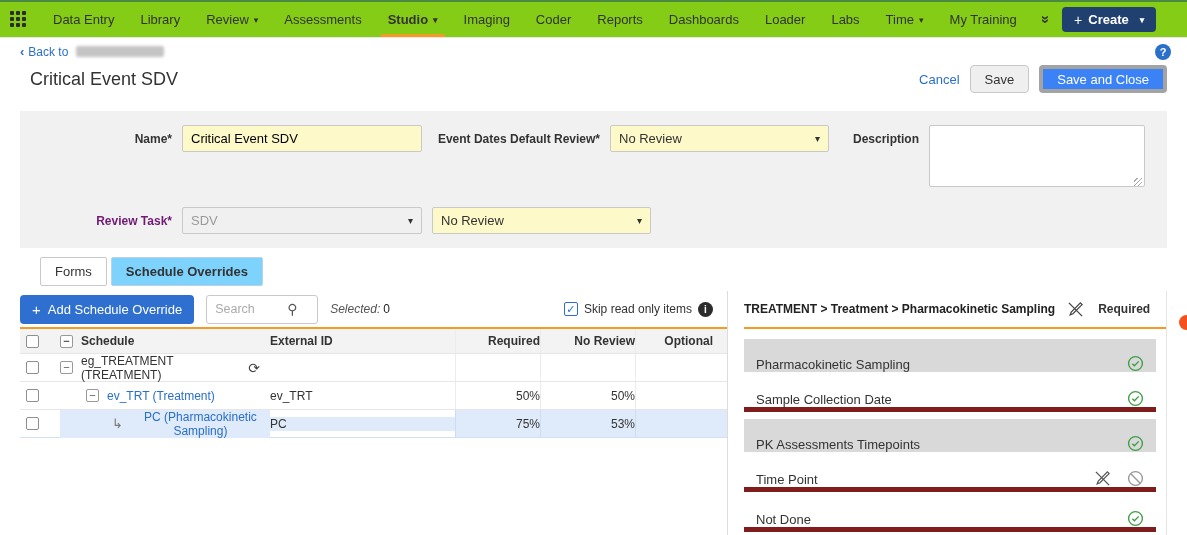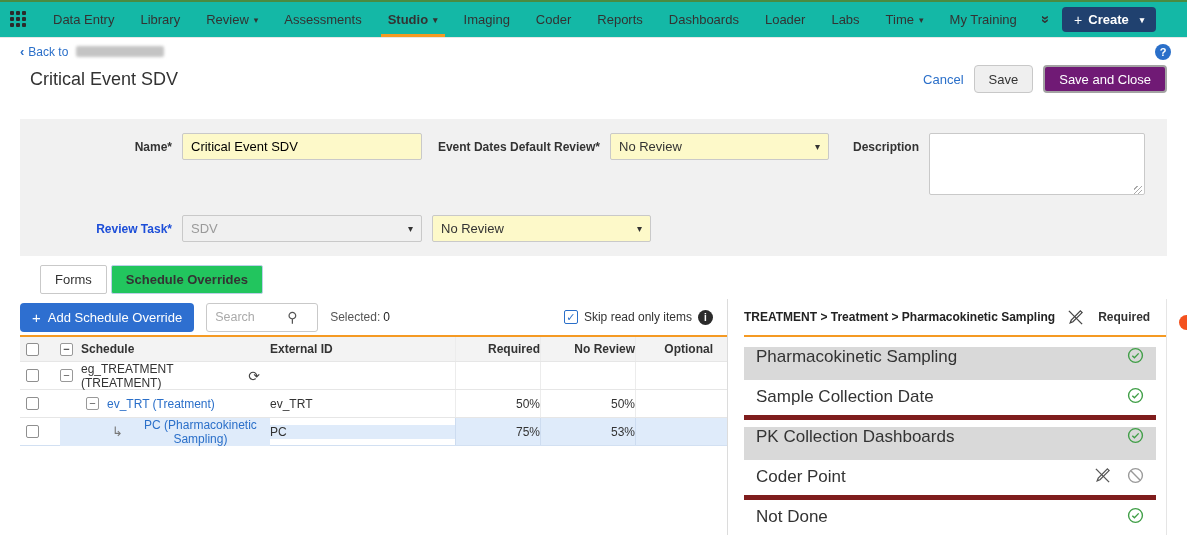--- a/index.html
+++ b/index.html
@@ -4,21 +4,21 @@
 <style>
   * { margin:0; padding:0; box-sizing:border-box; }
   html,body { width:1187px; height:535px; overflow:hidden; background:#fff;
               font-family:"Liberation Sans", sans-serif; color:#333; position:relative; }
 
   
   .env-strip { height:2px; background:#4a8b41; }
 
   
   .topnav { height:36px; display:flex; align-items:stretch; padding:0 34px 0 8px;
-            border-bottom:1px solid #e7e7e7; background:#14b8a6; }
+            border-bottom:1px solid #e7e7e7; background:#84cc16; }
   .grid-icon { width:18px; height:18px; display:grid; grid-template-columns:repeat(3,4px);
                grid-template-rows:repeat(3,4px); gap:2px; align-self:center; margin:0 14px 0 2px; cursor:pointer; }
   .grid-icon span { background:#2b2b2b; border-radius:1px; }
   .nav-item { display:flex; align-items:center; padding:0 13px; font-size:13px; color:#333;
               cursor:pointer; white-space:nowrap; position:relative; }
   .nav-item.active { font-weight:bold; }
   .nav-item.active::after { content:""; position:absolute; left:6px; right:6px; bottom:0;
                             height:3px; background:#f59a23; }
   .caret { font-size:9px; margin-left:5px; color:#333; }
   .dbl-chevron { display:flex; align-items:center; padding:0 12px; cursor:pointer; }
@@ -38,28 +38,28 @@
   .help-icon { position:absolute; right:16px; top:6px; width:16px; height:16px; border-radius:50%;
                background:#2a6fc9; color:#fff; font-size:11px; font-weight:bold; display:flex;
                align-items:center; justify-content:center; cursor:pointer; }
   .title-row { display:flex; align-items:center; margin-top:6px; padding-left:10px; }
   .page-title { font-size:18px; color:#333; }
   .title-actions { margin-left:auto; display:flex; align-items:center; gap:10px; }
   .link-btn { color:#2a6fc9; font-size:13px; background:none; border:none; cursor:pointer; }
   .btn { font-size:13px; border-radius:4px; height:28px; padding:0 14px; cursor:pointer;
          font-family:"Liberation Sans", sans-serif; }
   .btn-gray { background:#efefef; border:1px solid #c8c8c8; color:#333; }
-  .btn-blue { background:#701a75; border:2px solid #a3a3a3; color:#fff; }
-
-  
-  .form-panel { margin:18px 20px 0 20px; background:#f1f1f1; padding:14px 10px; }
+  .btn-blue { background:#3b82f6; border:4px solid #a3a3a3; color:#fff; }
+
+  
+  .form-panel { margin:10px 20px 0 20px; background:#f1f1f1; padding:14px 10px; }
   .form-row { display:flex; align-items:flex-start; margin-bottom:16px; }
   .form-row:last-child { margin-bottom:0; }
   .f-label { font-size:12px; font-weight:bold; text-align:right; padding-top:7px; }
-  .f-label.disabled { color:#1d4ed8; }
+  .f-label.disabled { color:#701a75; }
   .lbl-1 { width:142px; }
   .lbl-2 { width:178px; }
   .lbl-3 { width:90px; }
   .ctrl { margin-left:10px; }
   .text-input { width:240px; height:27px; border:1px solid #c9c9c9; border-radius:2px;
                 padding:0 8px; font-size:13px; font-family:"Liberation Sans", sans-serif; }
   .yellow { background:#fdf9c9; }
   .select { width:219px; height:27px; border:1px solid #c9c9c9; border-radius:2px; padding:0 8px;
             font-size:13px; display:flex; align-items:center; justify-content:space-between; cursor:pointer; }
   .select.disabled { background:#f0f0f0; color:#9a9a9a; cursor:default; }
@@ -67,40 +67,40 @@
   .textarea-wrap { position:relative; }
   .textarea { width:216px; height:62px; border:1px solid #c9c9c9; border-radius:2px; background:#fff;
               font-size:13px; padding:5px 8px; resize:none; font-family:"Liberation Sans", sans-serif; }
   .resize-grip { position:absolute; right:3px; bottom:5px; width:8px; height:8px; pointer-events:none;
     background:repeating-linear-gradient(135deg, transparent 0 2px, #aaa 2px 3px); }
 
   
   .tabs { display:flex; margin:9px 0 0 40px; gap:4px; }
   .tab { border:1px solid #c9c9c9; background:#fff; font-size:13px; padding:6px 14px;
          border-radius:2px; cursor:pointer; }
-  .tab.active { background:#22c55e; border-color:#bcd0e8; font-weight:bold; }
+  .tab.active { background:#7dd3fc; border-color:#bcd0e8; font-weight:bold; }
 
   
   .main { display:flex; align-items:stretch; height:298px; margin-top:5px; }
   .left-panel { width:728px; border-right:1px solid #dcdcdc; padding-left:20px; }
   .right-panel { flex:1; margin-right:20px; border-right:1px solid #e5e5e5; padding-left:16px; }
 
   
   .lp-toolbar { height:38px; display:flex; align-items:center; gap:12px; border-bottom:2px solid #f59a23; }
   .add-btn { background:#2e6fd0; color:#fff; border:none; border-radius:4px; height:29px;
              padding:0 12px; font-size:13px; cursor:pointer; display:flex; align-items:center; gap:7px; }
   .add-btn .plus { font-size:15px; font-weight:normal; }
   .search-box { display:flex; align-items:center; border:1px solid #c9c9c9; border-radius:3px;
                 height:29px; width:112px; background:#fff; }
   .search-box input { border:none; outline:none; width:78px; padding:0 0 0 8px; font-size:12.5px;
                       font-family:"Liberation Sans", sans-serif; color:#333; }
   .search-box input::placeholder { color:#aaa; }
   .mag-icon { font-size:14px; color:#555; margin-left:2px; cursor:pointer; }
   .selected-info { font-size:12px; color:#555; }
-  .selected-info .slabel { }
+  .selected-info .slabel { font-style:italic; }
   .selected-info .scount { color:#222; margin-left:3px; }
   .skip-wrap { margin-left:auto; display:flex; align-items:center; gap:6px; padding-right:14px; }
   .cb { width:14px; height:14px; border:1px solid #2a6fc9; border-radius:2px; background:#fff;
         display:flex; align-items:center; justify-content:center; font-size:11px; color:#2a6fc9; cursor:pointer; }
   .cb-plain { width:13px; height:13px; border:1px solid #8f8f8f; border-radius:2px; background:#fff; cursor:pointer; }
   .skip-label { font-size:12px; color:#333; }
   .info-icon { width:15px; height:15px; border-radius:50%; background:#2b2b2b; color:#fff; font-size:10px;
                font-weight:bold; display:flex; align-items:center; justify-content:center; cursor:pointer; }
 
   
@@ -122,21 +122,21 @@
   .row-selected .col-schedule, .row-selected .col-ext, .row-selected .col-req,
   .row-selected .col-norev, .row-selected .col-opt { background:#dfebfa; }
   .row-selected { border-bottom:1px solid #d2e0f2; }
   .row-selected .col-req, .row-selected .col-norev, .row-selected .col-opt { border-left-color:#cddcf0; }
 
   
   .rp-header { height:38px; display:flex; align-items:center; border-bottom:2px solid #f59a23; gap:12px; padding-right:8px; }
   .rp-title { font-size:12px; font-weight:bold; color:#222; white-space:nowrap; }
   .required-label { font-size:12px; font-weight:bold; margin-left:2px; }
   .detail-list { padding-top:10px; padding-right:10px; }
-  .detail-row { height:33px; display:flex; align-items:flex-start; padding:0 12px; margin-bottom:7px; font-size:17px; }
+  .detail-row { height:33px; display:flex; align-items:flex-end; padding:0 12px; margin-bottom:7px; font-size:13px; }
   .detail-row.section { background:#d9d9d9; }
   .detail-row.field { border-bottom:5px solid #7f1d1d; }
   .detail-icons { margin-left:auto; display:flex; align-items:center; gap:16px; }
   .icon-16 { width:17px; height:17px; display:block; cursor:pointer; }
 
   .edge-dot { position:absolute; right:-7px; top:315px; width:15px; height:15px; border-radius:50%;
               background:#f4511e; }
 </style>
 </head>
 <body>
@@ -361,30 +361,30 @@
       <div class="detail-row field">
         <span>Sample Collection Date</span>
         <span class="detail-icons">
           <svg class="icon-16" viewBox="0 0 16 16">
             <circle cx="8" cy="8" r="6.5" fill="none" stroke="#3f9e46" stroke-width="1.3"></circle>
             <path d="M5 8.2l2 2 4-4.2" fill="none" stroke="#3f9e46" stroke-width="1.3"></path>
           </svg>
         </span>
       </div>
       <div class="detail-row section">
-        <span>PK Collection Dashboards</span>
+        <span>PK Assessments Timepoints</span>
         <span class="detail-icons">
           <svg class="icon-16" viewBox="0 0 16 16">
             <circle cx="8" cy="8" r="6.5" fill="none" stroke="#3f9e46" stroke-width="1.3"></circle>
             <path d="M5 8.2l2 2 4-4.2" fill="none" stroke="#3f9e46" stroke-width="1.3"></path>
           </svg>
         </span>
       </div>
       <div class="detail-row field">
-        <span>Coder Point</span>
+        <span>Time Point</span>
         <span class="detail-icons">
           <svg class="icon-16" viewBox="0 0 16 16">
             <path d="M12.6 1.8l1.6 1.6-8.6 8.6-2.6 1 1-2.6z" fill="none" stroke="#555" stroke-width="1.2"></path>
             <line x1="1.8" y1="1.8" x2="14.2" y2="14.2" stroke="#555" stroke-width="1.2"></line>
           </svg>
           <svg class="icon-16" viewBox="0 0 16 16">
             <circle cx="8" cy="8" r="6.5" fill="none" stroke="#999" stroke-width="1.3"></circle>
             <line x1="3.6" y1="3.6" x2="12.4" y2="12.4" stroke="#999" stroke-width="1.3"></line>
           </svg>
         </span>

